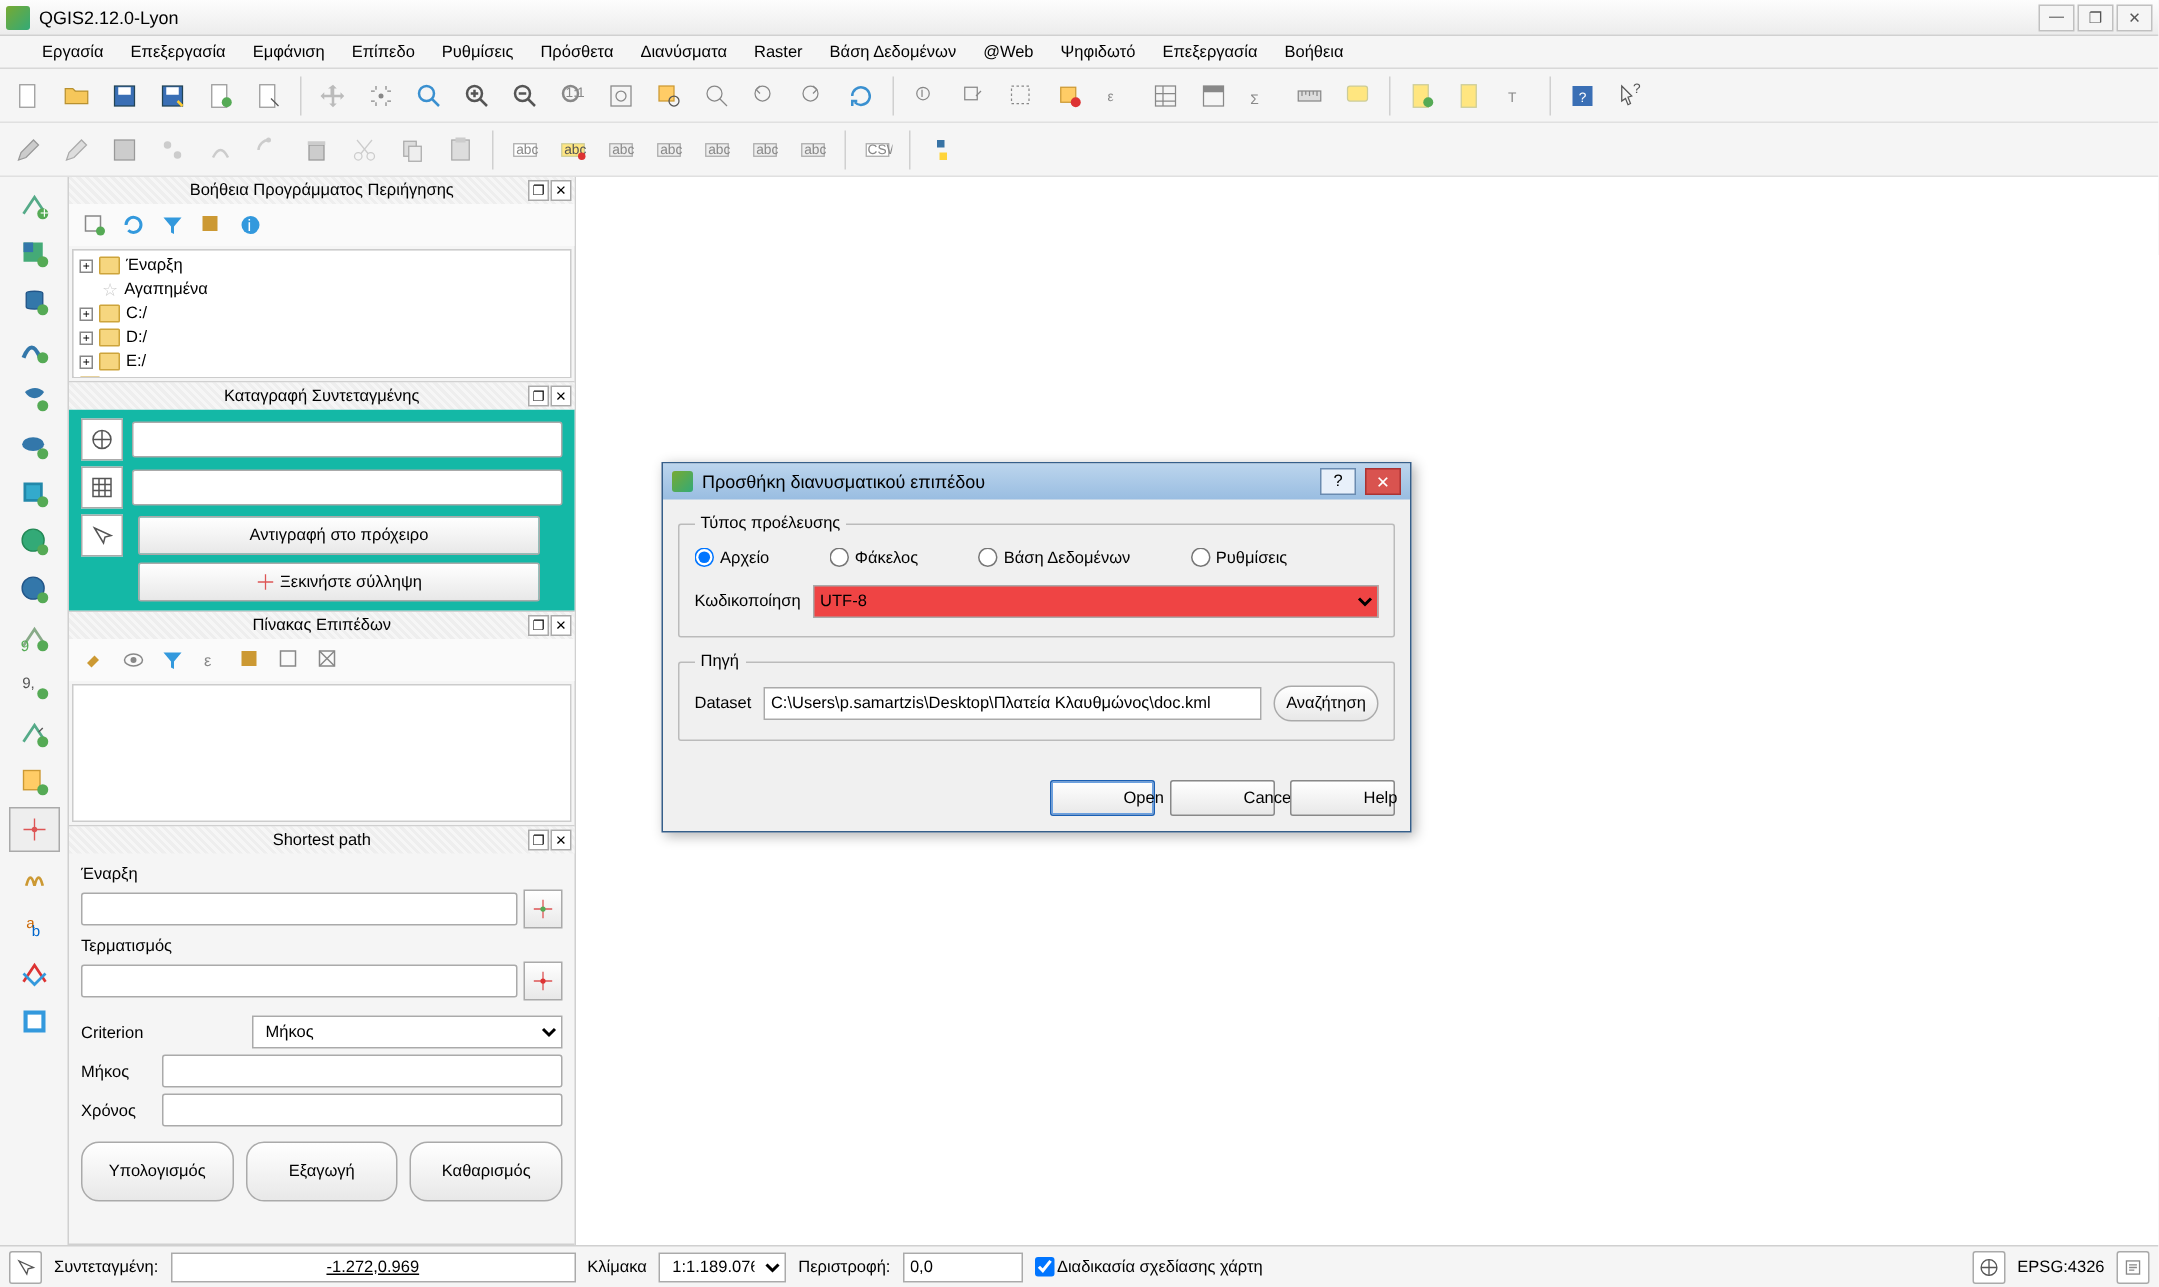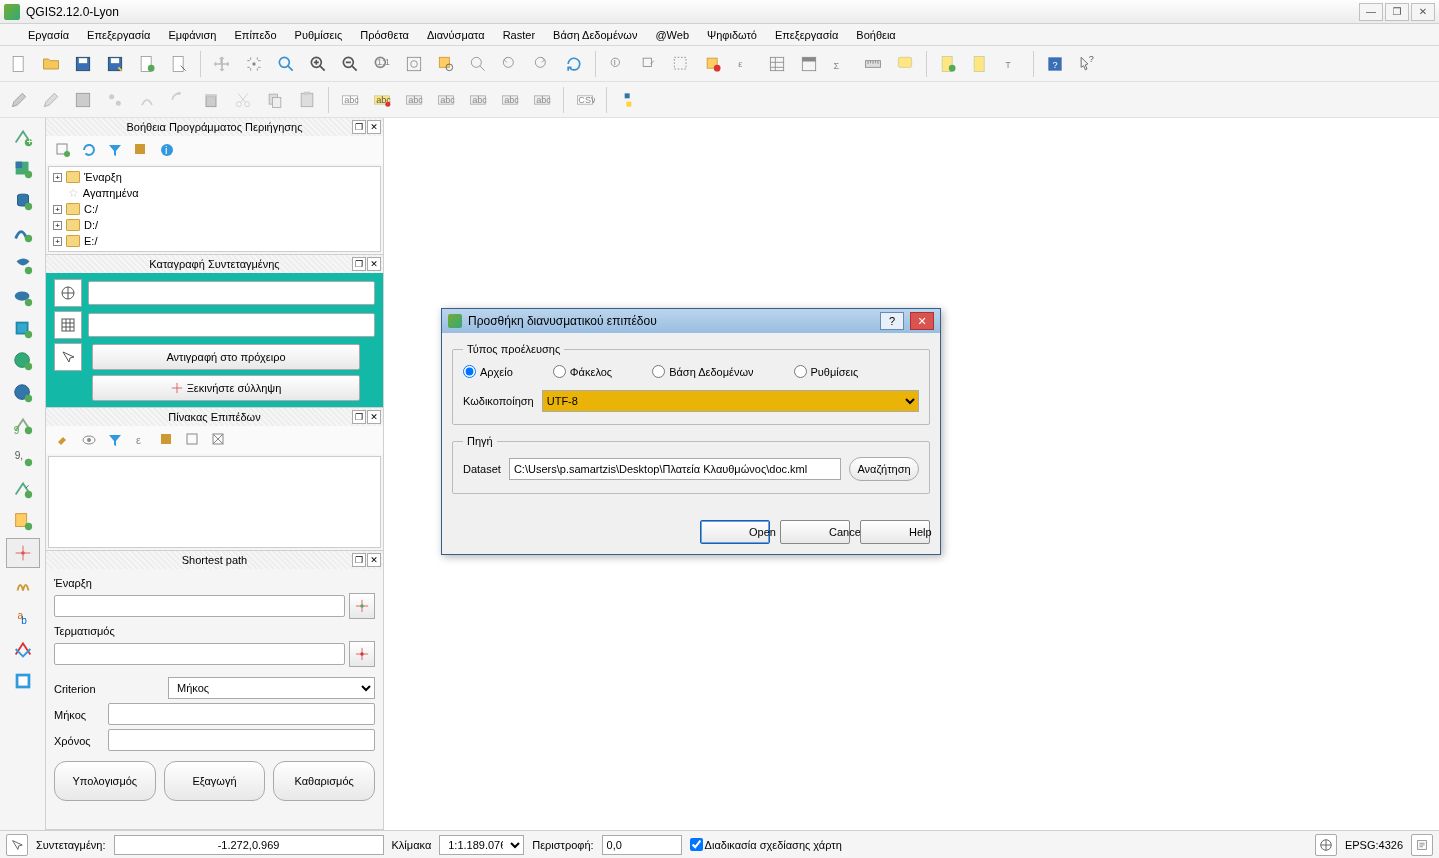--- a/index.html
+++ b/index.html
@@ -70,21 +70,21 @@
 .dialog-title .dtitle { flex:1; font-size:12px; }
 .dialog-title .dbtn { width:24px;height:18px;border:1px solid #6a8bb0;display:flex;align-items:center;justify-content:center;font-size:11px;background:#e8f0fa; }
 .dialog-title .dbtn.close { background:#d9534f; color:#fff; border-color:#a33; }
 
 .dialog-body { padding: 10px; }
 fieldset { border: 1px solid #bbb; border-radius: 2px; padding: 10px 10px 12px; margin-bottom: 10px; }
 legend { padding: 0 4px; font-size: 11px; }
 .radio-row { display:flex; gap: 40px; margin-bottom: 10px; }
 .radio-row label { display:flex; align-items:center; gap:4px; }
 .enc-row { display:flex; align-items:center; gap:8px;margin-top:12px; }
-.enc-row select { flex:1; height:22px; border:1px solid #aaa; background:#eab308; }
+.enc-row select { flex:1; height:22px; border:1px solid #aaa; background:#ef4444; }
 .src-row { display:flex; align-items:center; gap:8px; }
 .src-row input { flex:1; height:22px; border:1px solid #aaa; padding:0 4px; }
 .src-row button { width:70px; height:24px; border:1px solid #aaa; background:linear-gradient(#fff,#e8e8e8); border-radius:12px; }
 
 .dialog-btns { display:flex; justify-content:flex-end; gap:10px; padding: 6px 10px 10px; }
 .dialog-btns button { width:70px; height:24px; border:1px solid #888; background:linear-gradient(#fff,#e8e8e8); border-radius:2px;padding-left:48px; }
 .dialog-btns button.default { border:1px solid #1a5fb4; box-shadow: 0 0 0 1px #6aa0e0 inset; }
 
 
 .status-bar { height: 28px; background: #f5f5f5; border-top: 1px solid #d0d0d0; display:flex; align-items:center; padding: 0 6px; gap: 8px; }
@@ -823,21 +823,21 @@
   </div>
 </div>
 
 <div class="status-bar">
   <div class="sb-icon">
       <svg viewBox="0 0 16 16" width="14" height="14">
         <path d="M3 3l6 10 1-4 4-1z" fill="none" stroke="#555"></path>
       </svg>
     </div>
   <span class="sb-label">Συντεταγμένη:</span>
-  <input class="sb-input" style="width: 270px;" value="-1.272,0.969">
+  <input class="sb-input" style="width: 270px; text-decoration: underline;" value="-1.272,0.969">
   <span class="sb-label">Κλίμακα</span>
   <select class="sb-input" style="width:85px;text-align:left;"><option>1:1.189.076</option></select>
   <span class="sb-label">Περιστροφή:</span>
   <input class="sb-input" style="width: 80px; text-align: left;" value="0,0">
   <div class="sb-lock">
       <input type="checkbox" checked="" style="">
       <span class="sb-label">Διαδικασία σχεδίασης χάρτη</span>
     </div>
   <div style="flex:1;"></div>
   <div class="sb-icon">

